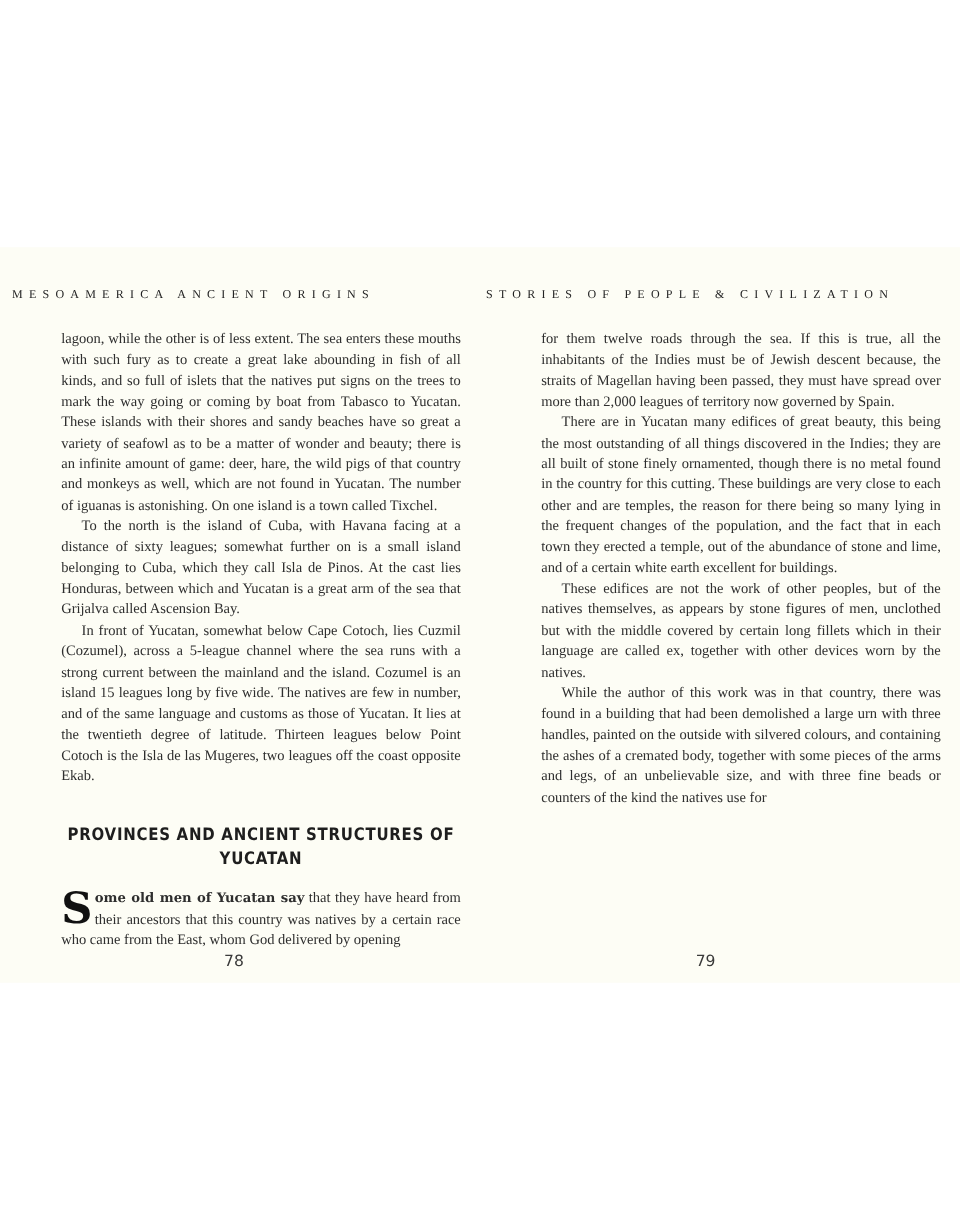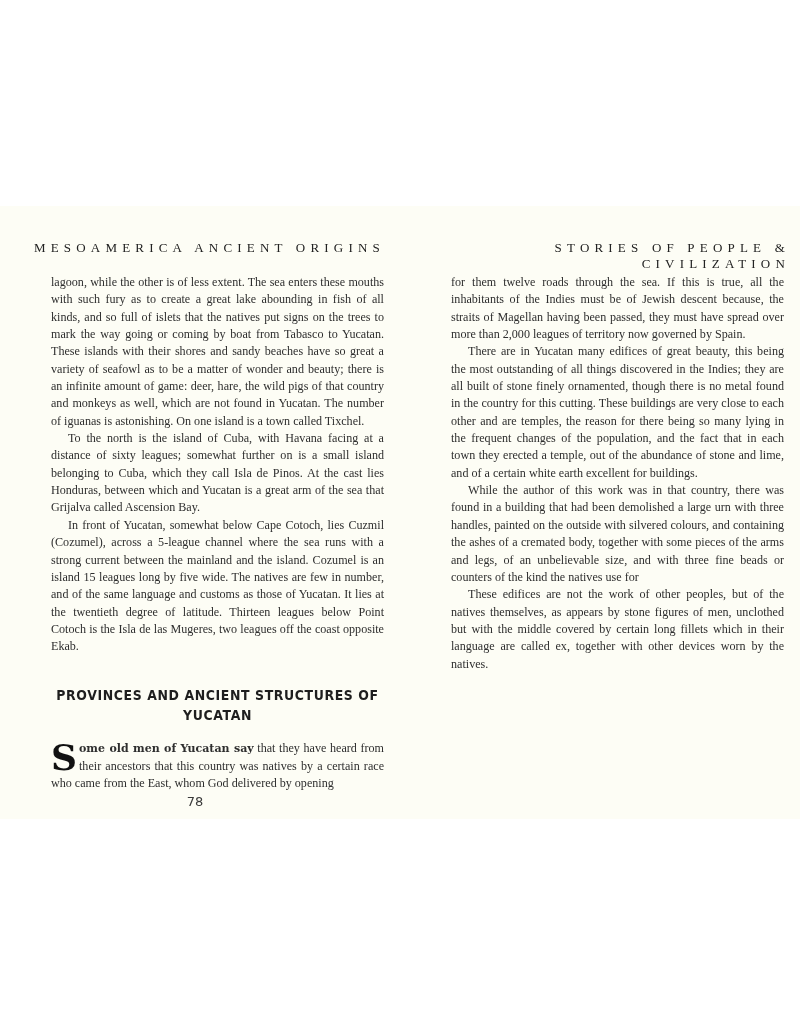--- a/index.html
+++ b/index.html
@@ -8,22 +8,22 @@
     font-family: "Liberation Serif", "DejaVu Serif", serif; color: #2b2b2b;
   }
   .spread {
     position: absolute; left: 0; top: 206px; width: 800px; height: 613px;
     background: #fdfdf5;
   }
   .page { position: absolute; top: 0; height: 613px; }
   .page.left { left: 0; width: 400px; }
   .page.right { left: 400px; width: 400px; }
   .running-head {
-    position: absolute; top: 34px; left: 0; width: 400px; text-align: right;
-    font-family: "Liberation Serif", serif; font-size: 13px; letter-spacing: 5.2px;
+    position: absolute; top: 34px; left: 0; width: 400px; text-align: left;
+    font-family: "Liberation Serif", serif; font-size: 10px; letter-spacing: 5.2px;
     color: #222; text-transform: uppercase;
   }
   .page.left .running-head { left: 10px; width: 375px; }
   .page.right .running-head { left: 5px; width: 385px; }
   .text {
     position: absolute; top: 68px; width: 333px;
     font-size: 12.1px; line-height: 17.35px; text-align: justify; color: #2e2e2e;
   }
   .page.left .text { left: 51px; }
   .page.right .text { left: 451px; left: 51px; }
@@ -62,18 +62,19 @@
       <p class="dropcap-para"><span class="dropcap">S</span><span class="lead">ome old men of Yucatan say</span><span> that they have heard from their ancestors that this country was natives by a certain race who came from the East, whom God delivered by opening</span></p>
     </div>
     <div class="folio">78</div>
   </div>
 
   <div class="page right">
     <div class="running-head">Stories of People &amp; Civilization</div>
     <div class="text">
       <p class="noindent">for them twelve roads through the sea. If this is true, all the inhabitants of the Indies must be of Jewish descent because, the straits of Magellan having been passed, they must have spread over more than 2,000 leagues of territory now governed by Spain.</p>
       <p>There are in Yucatan many edifices of great beauty, this being the most outstanding of all things discovered in the Indies; they are all built of stone finely ornamented, though there is no metal found in the country for this cutting. These buildings are very close to each other and are temples, the reason for there being so many lying in the frequent changes of the population, and the fact that in each town they erected a temple, out of the abundance of stone and lime, and of a certain white earth excellent for buildings.</p>
+      <p>These edifices are not the work of other peoples, but of the natives themselves, as appears by stone figures of men, unclothed but with the middle covered by certain long fillets which in their language are called ex, together with other devices worn by the natives.</p>
       <p>While the author of this work was in that country, there was found in a building that had been demolished a large urn with three handles, painted on the outside with silvered colours, and containing the ashes of a cremated body, together with some pieces of the arms and legs, of an unbelievable size, and with three fine beads or counters of the kind the natives use for</p>
-      <p>These edifices are not the work of other peoples, but of the natives themselves, as appears by stone figures of men, unclothed but with the middle covered by certain long fillets which in their language are called ex, together with other devices worn by the natives.</p>
     </div>
+    <div class="folio">79</div>
   </div>
 
 </div>
 
 </body></html>

